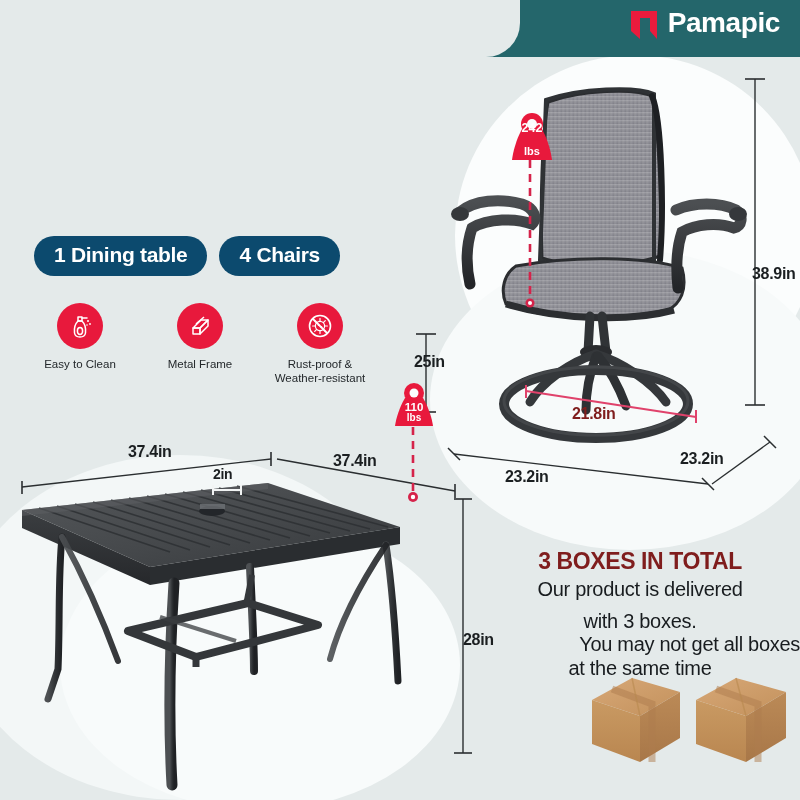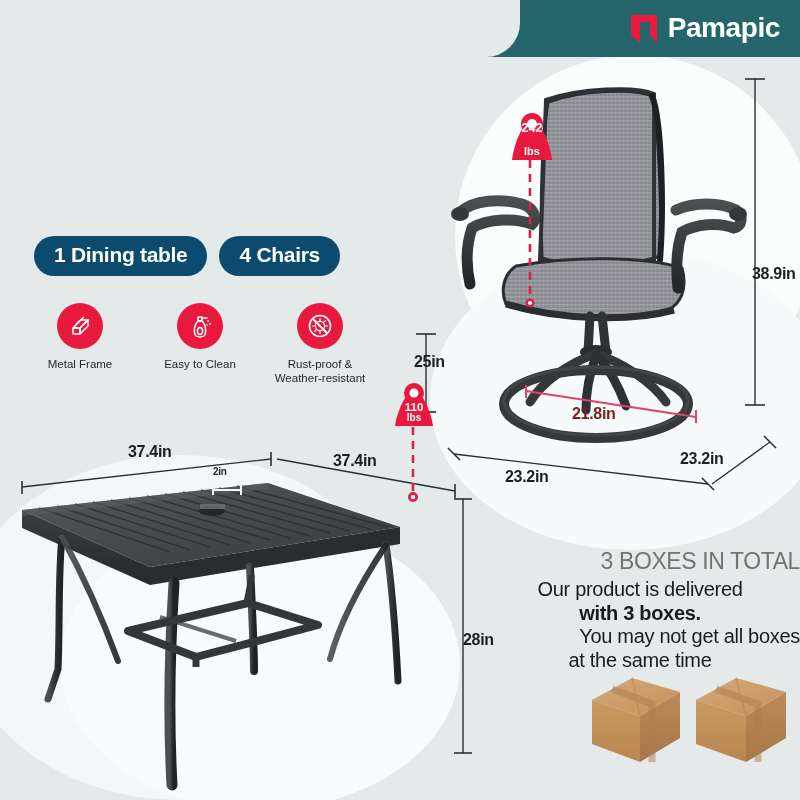--- a/index.html
+++ b/index.html
@@ -24,21 +24,21 @@
     position:absolute; top:0; left:0; width:800px; height:57px;
     background:#24666b; z-index:5;
   }
   .header-band .notch {
     position:absolute; left:0; top:0; width:520px; height:57px;
     background:#e4eaea;
     border-bottom-right-radius:34px;
   }
   .logo-wrap {
     position:absolute; right:20px; top:9px; height:38px;
-    display:flex; align-items:center; gap:9px; z-index:8;
+    display:flex; gap:9px; z-index:8;
   }
   .logo-mark { width:30px; height:31px; display:block; }
   .logo-text {
     color:#ffffff; font-size:28px; font-weight:bold; letter-spacing:-0.4px;
     line-height:1; font-family:"Liberation Sans", sans-serif;
   }
 
   
   .title-block { position:absolute; left:34px; top:58px; z-index:6; }
   .title-line {
@@ -67,35 +67,35 @@
     margin-top:8px; text-align:center; color:#23282b;
     font-size:11.5px; line-height:1.22; font-weight:500;
   }
 
   
   .dim {
     position:absolute; color:#1b1f21; font-size:16px; font-weight:bold;
     white-space:nowrap; z-index:7; letter-spacing:-0.3px;
   }
   .dim.pink { color:#7f1d1d; }
-  .dim.small { font-size:10px; }
+  .dim.small { font-size:14px; }
 
   
   .weight { position:absolute; z-index:9; }
   .weight .txt {
     position:absolute; left:0; width:100%; text-align:center;
     color:#ffffff; font-weight:bold; line-height:1.02;
   }
 
   
   .dashline { position:absolute; z-index:8; }
 
   
   .boxes-block { position:absolute; left:480px; top:548px; width:320px; text-align:center; z-index:6; }
-  .boxes-title { font-size:23px; font-weight:normal; color:#737373; letter-spacing:-0.4px;text-align:right; }
+  .boxes-title { font-size:23px; font-weight:bold; color:#7f1d1d; letter-spacing:-0.4px; }
   .boxes-sub { font-size:20px; color:#181c1f; line-height:1.18; margin-top:3px; letter-spacing:-0.3px; }
 
   svg { display:block; overflow:visible; }
 </style>
 </head>
 <body>
 
 <div id="stage">
 
   <div class="bg-circle c-chair"></div>
@@ -300,50 +300,50 @@
     <div class="logo-text">Pamapic</div>
   </div>
 
 
   <div class="pill-row">
     <div class="pill">1 Dining table</div>
     <div class="pill">4 Chairs</div>
   </div>
 
   <div class="features">
-
-    <div class="feature">
-      <div class="circ">
-        <svg width="27" height="27" viewBox="0 0 27 27">
-          <g fill="none" stroke="#ffffff" stroke-width="1.5" stroke-linejoin="round">
-            <path d="M6 15 L14 7 L21 7 L13 15 Z"></path>
-            <path d="M6 15 L13 15 L13 21 L6 21 Z"></path>
-            <path d="M13 15 L21 7 L21 13 L13 21 Z"></path>
-            <path d="M9 11 L17 4"></path>
-          </g>
-        </svg>
-      </div>
-      <div class="cap">Metal Frame</div>
-    </div>
 
     <div class="feature">
       <div class="circ">
         <svg width="27" height="27" viewBox="0 0 27 27">
           <g fill="none" stroke="#ffffff" stroke-width="1.5" stroke-linecap="round" stroke-linejoin="round">
             <path d="M11 4 L15 4 L15 8 L11 8 Z"></path>
             <path d="M15 5 L20 5"></path>
             <path d="M11 8 C8 11 7 16 7.5 20 C8 23 11 24 13 24 C15 24 18 23 18.5 20 C19 16 18 11 15 8 Z"></path>
             <ellipse cx="13" cy="18" rx="2.6" ry="3.4"></ellipse>
           </g>
           <circle cx="21" cy="8" r="1" fill="#ffffff"></circle>
           <circle cx="23" cy="11" r="0.9" fill="#ffffff"></circle>
           <circle cx="20" cy="12" r="0.8" fill="#ffffff"></circle>
         </svg>
       </div>
       <div class="cap">Easy to Clean</div>
+    </div>
+
+    <div class="feature">
+      <div class="circ">
+        <svg width="27" height="27" viewBox="0 0 27 27">
+          <g fill="none" stroke="#ffffff" stroke-width="1.5" stroke-linejoin="round">
+            <path d="M6 15 L14 7 L21 7 L13 15 Z"></path>
+            <path d="M6 15 L13 15 L13 21 L6 21 Z"></path>
+            <path d="M13 15 L21 7 L21 13 L13 21 Z"></path>
+            <path d="M9 11 L17 4"></path>
+          </g>
+        </svg>
+      </div>
+      <div class="cap">Metal Frame</div>
     </div>
 
     <div class="feature">
       <div class="circ">
         <svg width="28" height="28" viewBox="0 0 28 28">
           <circle cx="14" cy="14" r="10.5" fill="none" stroke="#ffffff" stroke-width="1.6"></circle>
           <line x1="6.5" y1="6.5" x2="21.5" y2="21.5" stroke="#ffffff" stroke-width="1.8"></line>
           <g stroke="#ffffff" stroke-width="1.2" fill="none" stroke-linecap="round">
             <circle cx="14" cy="14" r="4.6"></circle>
             <line x1="14" y1="9.4" x2="14" y2="6.6"></line>
@@ -361,21 +361,21 @@
       </div>
       <div class="cap" style="white-space:pre-line;">Rust-proof &amp;
 Weather-resistant</div>
     </div>
 
   </div>
 
   <div class="boxes-block">
     <div class="boxes-title">3 BOXES IN TOTAL</div>
     <div class="boxes-sub">Our product is delivered</div>
-    <div class="boxes-sub" style="margin-top:0;font-weight:bold;">with 3 boxes.</div>
+    <div class="boxes-sub" style="margin-top:8px;">with 3 boxes.</div>
     <div class="boxes-sub" style="margin-top:0;text-align:right;">You may not get all boxes</div>
     <div class="boxes-sub" style="margin-top:0;">at the same time</div>
   </div>
 
   <svg style="position:absolute;left:588px;top:670px;z-index:6;" width="212" height="110">
     <defs>
       <linearGradient id="bxTop" x1="0" y1="0" x2="1" y2="1">
         <stop offset="0%" stop-color="#d7a877"></stop>
         <stop offset="100%" stop-color="#c3915c"></stop>
       </linearGradient>

